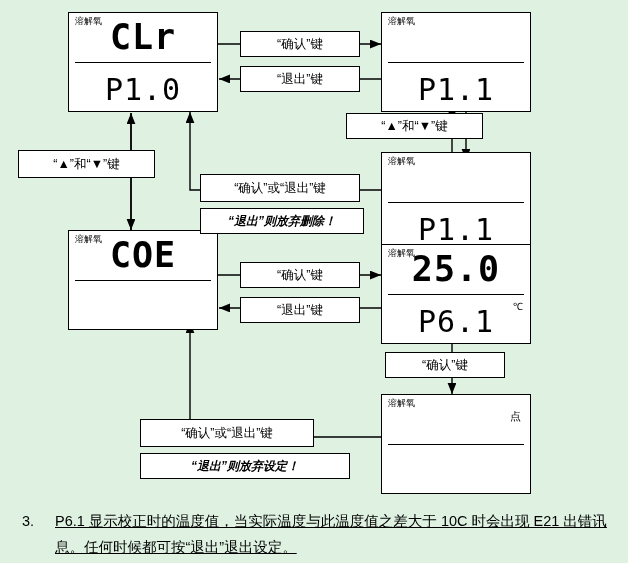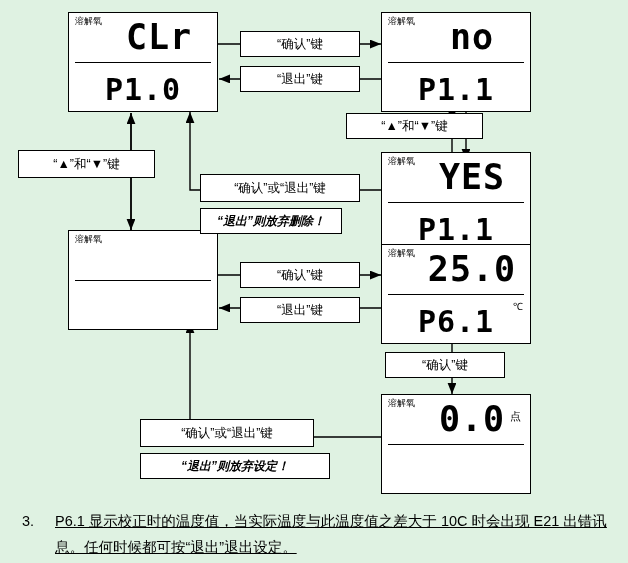--- a/index.html
+++ b/index.html
@@ -41,30 +41,29 @@
     top: 2px;
     left: 0;
     width: 100%;
     text-align: center;
     font-family: "DejaVu Sans Mono", monospace;
     font-weight: bold;
     font-size: 35px;
     line-height: 44px;
     letter-spacing: 1px;
     color: #000;
-    padding-left: 16px;
   }
   .lcd .line2 {
     position: absolute;
     bottom: 2px;
     left: 0;
     width: 100%;
     text-align: center;
     font-family: "DejaVu Sans Mono", monospace;
-    font-weight: bold;
+    font-weight: normal;
     font-size: 30px;
     line-height: 38px;
     letter-spacing: 1px;
     color: #000;
   }
   .lcd .divider {
     position: absolute;
     left: 6px;
     right: 6px;
     top: 50%;
@@ -171,72 +170,70 @@
 
   <div class="lcd" style="left:68px; top:12px; width:150px; height:100px;">
     <span class="tag">溶解氧</span>
     <div class="line1">CLr</div>
     <div class="divider"></div>
     <div class="line2">P1.0</div>
   </div>
 
   <div class="lcd" style="left:381px; top:12px; width:150px; height:100px;">
     <span class="tag">溶解氧</span>
-    <div class="line1">no</div>
     <div class="divider"></div>
     <div class="line2">P1.1</div>
   </div>
 
   <div class="lcd" style="left:381px; top:152px; width:150px; height:100px;">
     <span class="tag">溶解氧</span>
-    <div class="line1">YES</div>
     <div class="divider"></div>
     <div class="line2">P1.1</div>
   </div>
 
   <div class="lcd" style="left:68px; top:230px; width:150px; height:100px;">
     <span class="tag">溶解氧</span>
+    <div class="line1">COE</div>
     <div class="divider"></div>
   </div>
 
   <div class="lcd" style="left:381px; top:244px; width:150px; height:100px;">
     <span class="tag">溶解氧</span>
     <div class="line1">25.0</div>
     <div class="divider"></div>
     <div class="line2">P6.1</div>
     <span class="unit-right">℃</span>
   </div>
 
   <div class="lcd" style="left:381px; top:394px; width:150px; height:100px;">
     <span class="tag">溶解氧</span>
-    <div class="line1">0.0</div>
     <div class="divider"></div>
     <span class="unit-top">点</span>
   </div>
 
   <div class="label" style="left:240px; top:31px; width:120px; height:26px;">“确认”键</div>
 
   <div class="label" style="left:240px; top:66px; width:120px; height:26px;">“退出”键</div>
 
   <div class="label" style="left:346px; top:113px; width:137px; height:26px;">“▲”和“▼”键</div>
 
   <div class="label" style="left:18px; top:150px; width:137px; height:28px;">“▲”和“▼”键</div>
 
   <div class="label" style="left:200px; top:174px; width:160px; height:28px;">“确认”或“退出”键</div>
 
-  <div class="label italic" style="left:200px; top:208px; width:142px; height:26px;">“退出”则放弃删除！</div>
+  <div class="label italic" style="left:200px; top:208px; width:164px; height:26px;">“退出”则放弃删除！</div>
 
   <div class="label" style="left:240px; top:262px; width:120px; height:26px;">“确认”键</div>
 
   <div class="label" style="left:240px; top:297px; width:120px; height:26px;">“退出”键</div>
 
   <div class="label" style="left:385px; top:352px; width:120px; height:26px;">“确认”键</div>
 
   <div class="label" style="left:140px; top:419px; width:174px; height:28px;">“确认”或“退出”键</div>
 
-  <div class="label italic" style="left:140px; top:453px; width:190px; height:26px;">“退出”则放弃设定！</div>
+  <div class="label italic" style="left:140px; top:453px; width:210px; height:26px;">“退出”则放弃设定！</div>
 
   <div class="footnote">
     <span class="num">3.</span>
     <span class="txt">P6.1 显示校正时的温度值，当实际温度与此温度值之差大于 10C 时会出现 E21 出错讯息。任何时候都可按“退出”退出设定。</span>
   </div>
 
 </div>
 
 </body></html>

